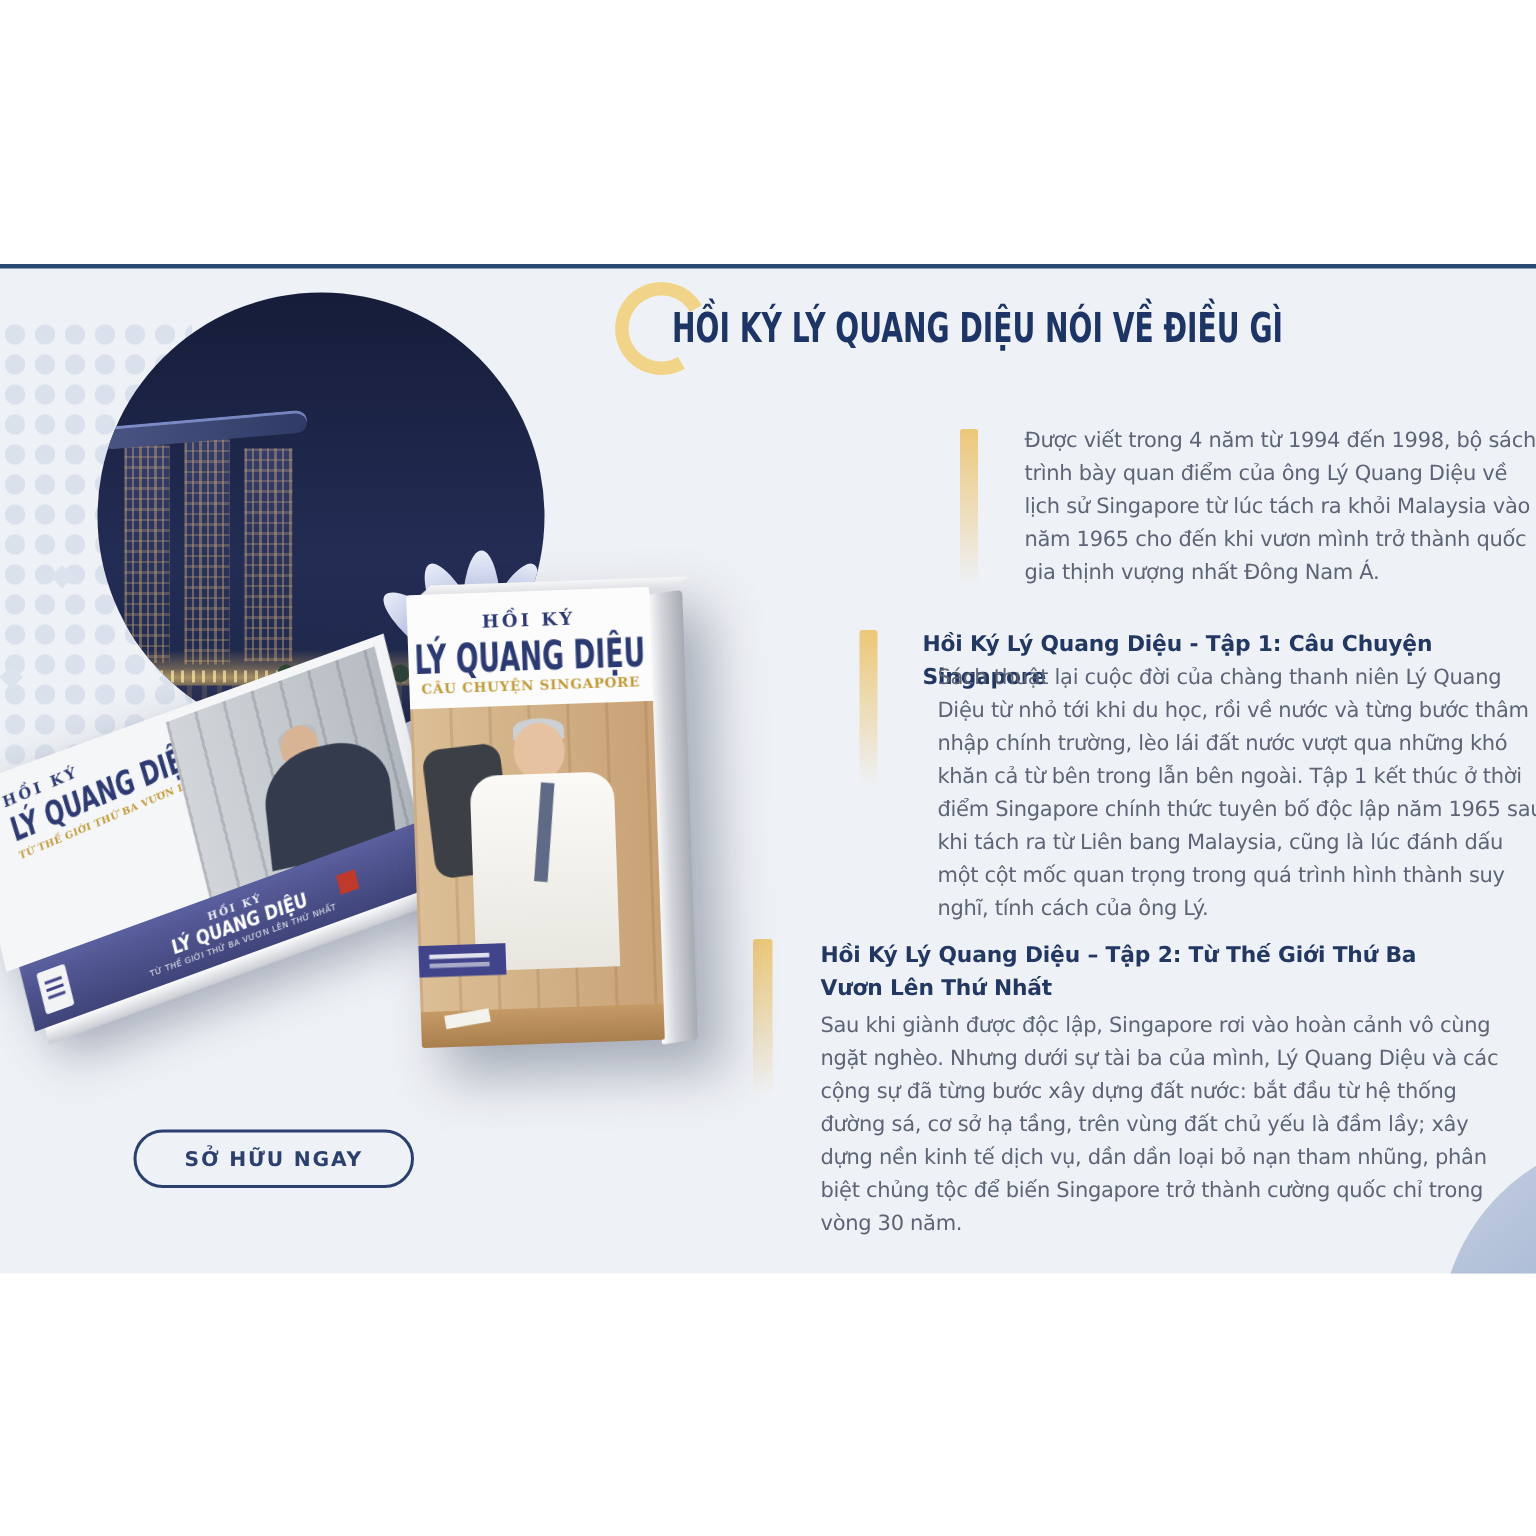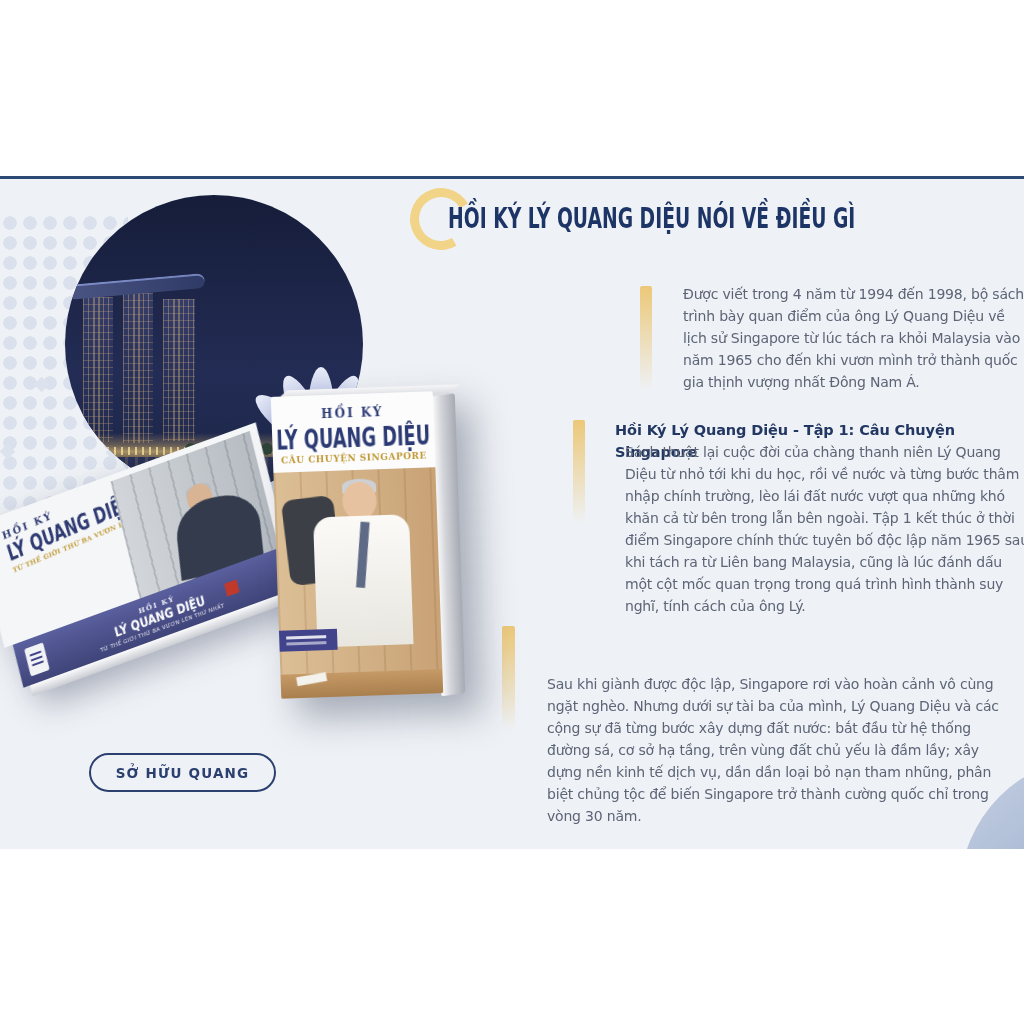--- a/index.html
+++ b/index.html
@@ -220,17 +220,19 @@
   <h1 class="h1">HỒI KÝ LÝ QUANG DIỆU NÓI VỀ ĐIỀU GÌ</h1>
 
   <div class="goldbar bar1"></div>
   <p class="blk-body intro">Được viết trong 4 năm từ 1994 đến 1998, bộ sách trình bày quan điểm của ông Lý Quang Diệu về lịch sử Singapore từ lúc tách ra khỏi Malaysia vào năm 1965 cho đến khi vươn mình trở thành quốc gia thịnh vượng nhất Đông Nam Á.</p>
 
   <div class="goldbar bar2"></div>
   <h3 class="blk-heading h2a">Hồi Ký Lý Quang Diệu - Tập 1: Câu Chuyện Singapore</h3>
   <p class="blk-body b2">Sách thuật lại cuộc đời của chàng thanh niên Lý Quang Diệu từ nhỏ tới khi du học, rồi về nước và từng bước thâm nhập chính trường, lèo lái đất nước vượt qua những khó khăn cả từ bên trong lẫn bên ngoài. Tập 1 kết thúc ở thời điểm Singapore chính thức tuyên bố độc lập năm 1965 sau khi tách ra từ Liên bang Malaysia, cũng là lúc đánh dấu một cột mốc quan trọng trong quá trình hình thành suy nghĩ, tính cách của ông Lý.</p>
 
   <div class="goldbar bar3"></div>
+  <h3 class="blk-heading h2b">Hồi Ký Lý Quang Diệu – Tập 2: Từ Thế Giới Thứ Ba
+Vươn Lên Thứ Nhất</h3>
   <p class="blk-body b3">Sau khi giành được độc lập, Singapore rơi vào hoàn cảnh vô cùng ngặt nghèo. Nhưng dưới sự tài ba của mình, Lý Quang Diệu và các cộng sự đã từng bước xây dựng đất nước: bắt đầu từ hệ thống đường sá, cơ sở hạ tầng, trên vùng đất chủ yếu là đầm lầy; xây dựng nền kinh tế dịch vụ, dần dần loại bỏ nạn tham nhũng, phân biệt chủng tộc để biến Singapore trở thành cường quốc chỉ trong vòng 30 năm.</p>
 
-  <button class="cta">SỞ HỮU QUANG</button>
+  <button class="cta">SỞ HỮU NGAY</button>
 
 </div>
 
 </body></html>

